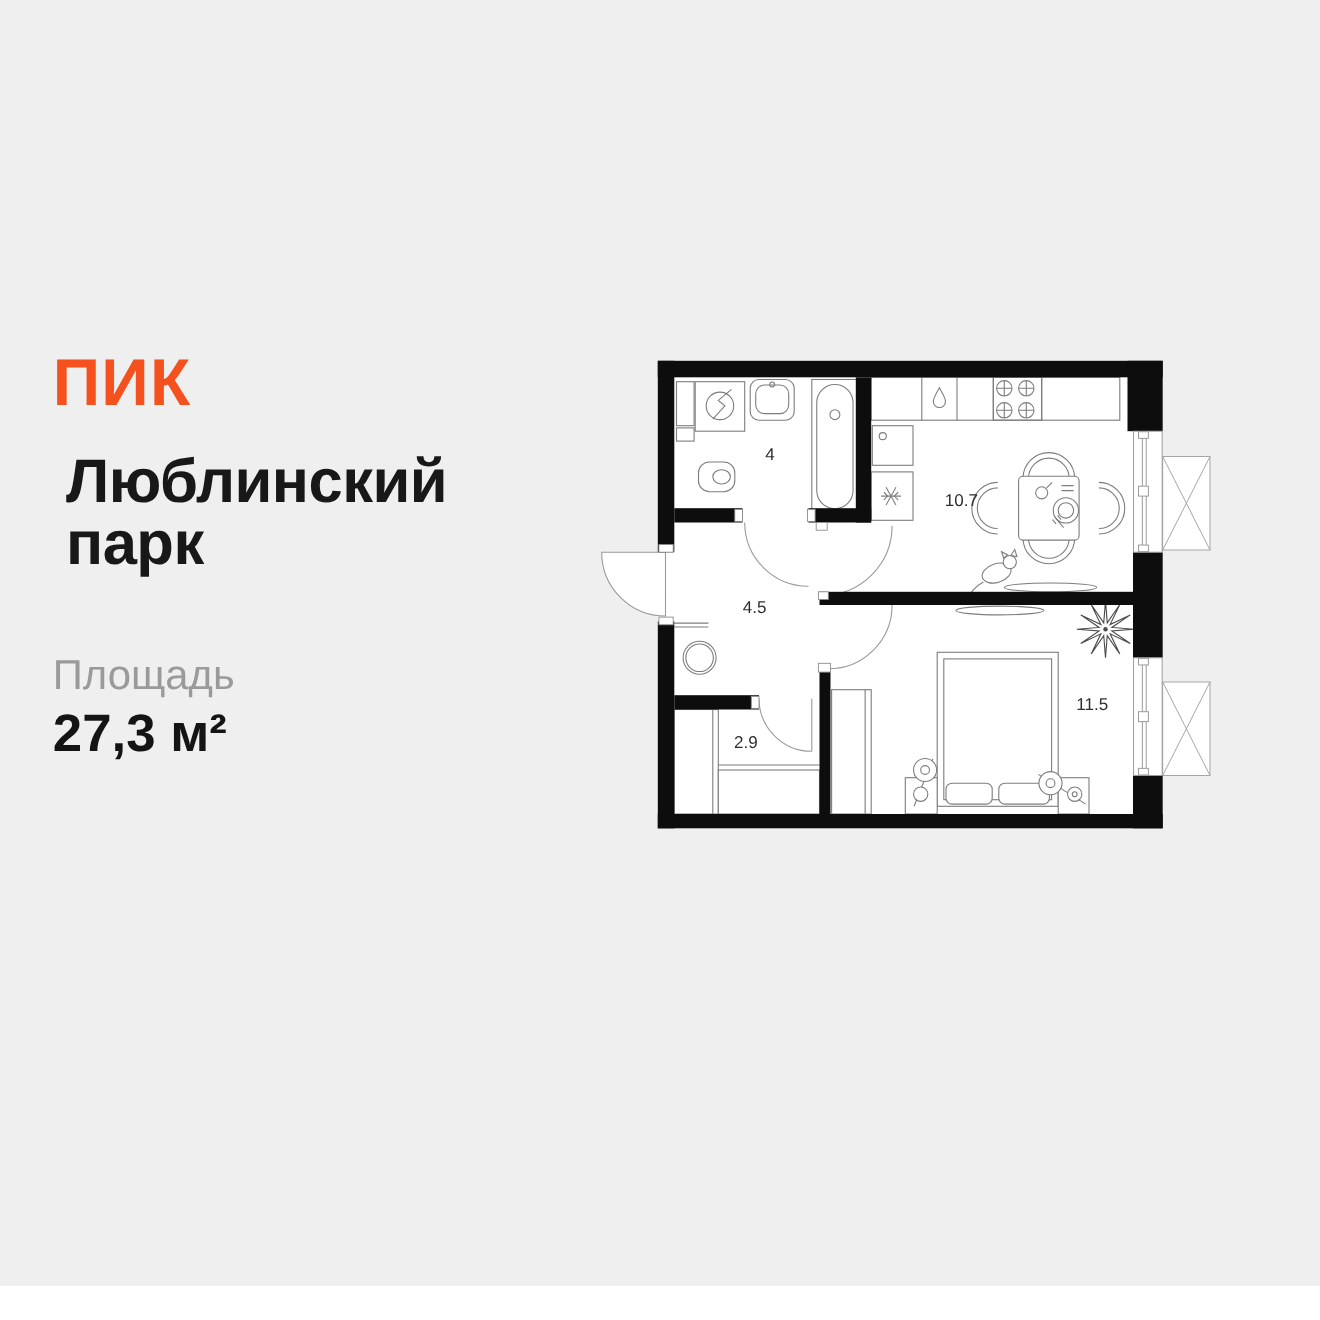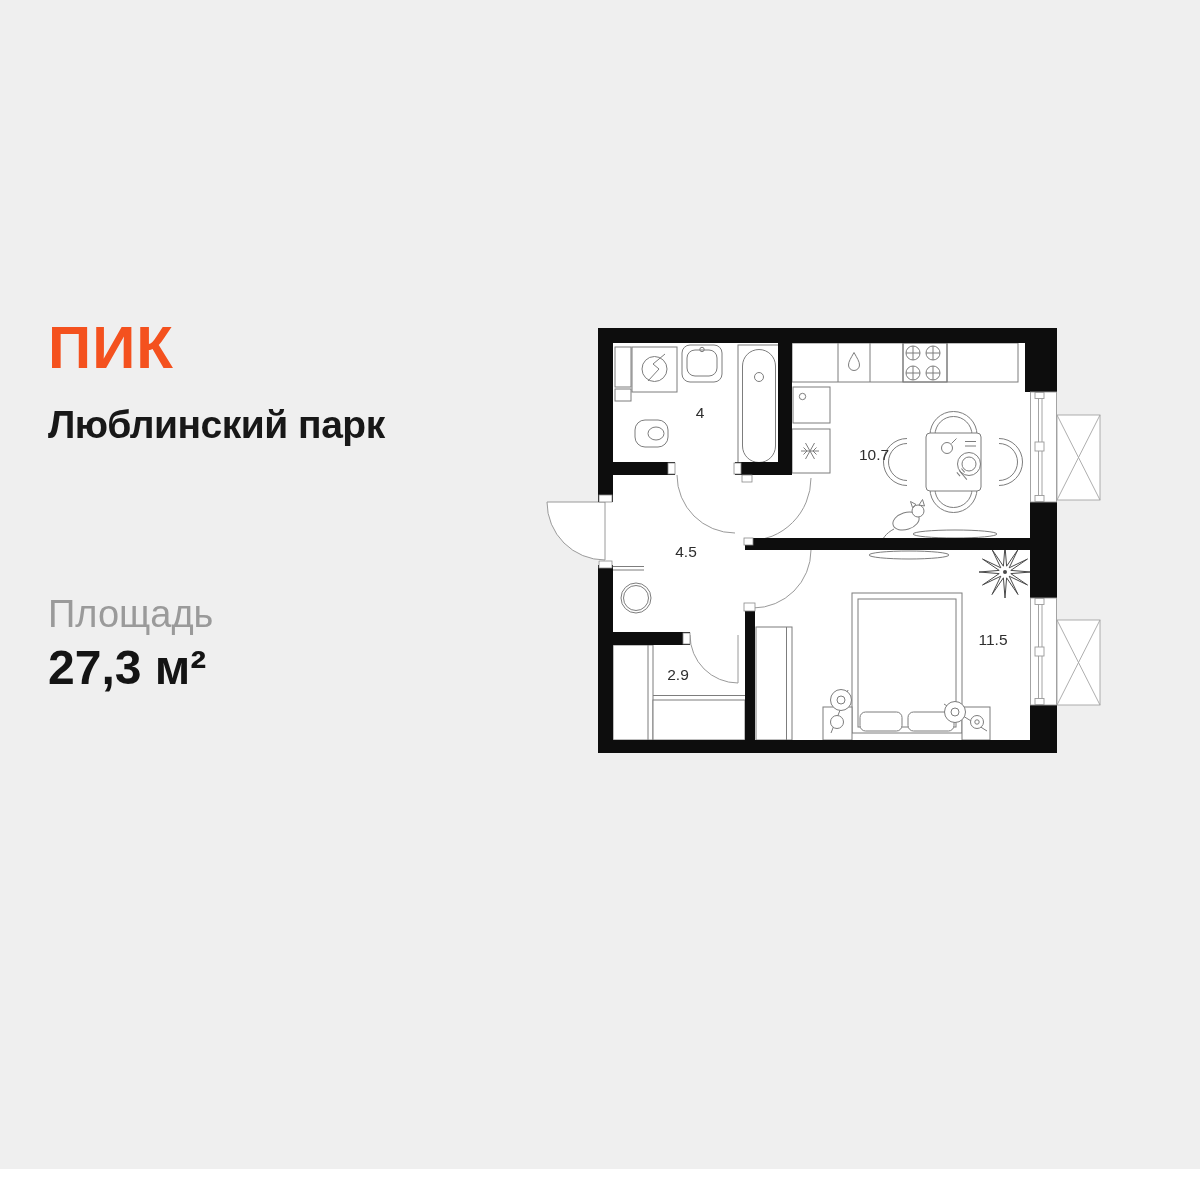--- a/index.html
+++ b/index.html
@@ -11,22 +11,22 @@
     font-family:"Liberation Sans", sans-serif;
   }
   .left-panel{position:absolute;left:48px;top:0;width:440px;}
   .logo{
     position:absolute;left:0;top:318px;
     font-size:60px;font-weight:900;letter-spacing:1px;
     color:#F4511E;line-height:1;
   }
   .project-title{
     position:absolute;left:0;top:396px;width:360px;
-    font-size:39px;font-weight:700;color:#181818;
-    line-height:57px;letter-spacing:-0.5px;margin:0;
+    font-size:56px;font-weight:700;color:#181818;
+    line-height:57px;letter-spacing:-0.5px;margin:12px;
   }
   .area-label{
     position:absolute;left:0;top:594px;
     font-size:38px;font-weight:500;color:#9A9A9A;line-height:1.1;
   }
   .area-value{
     position:absolute;left:0;top:640px;
     font-size:48px;font-weight:700;color:#141414;line-height:1.15;
   }
   .plan-wrap{position:absolute;left:534px;top:326px;width:570px;height:432px;}

